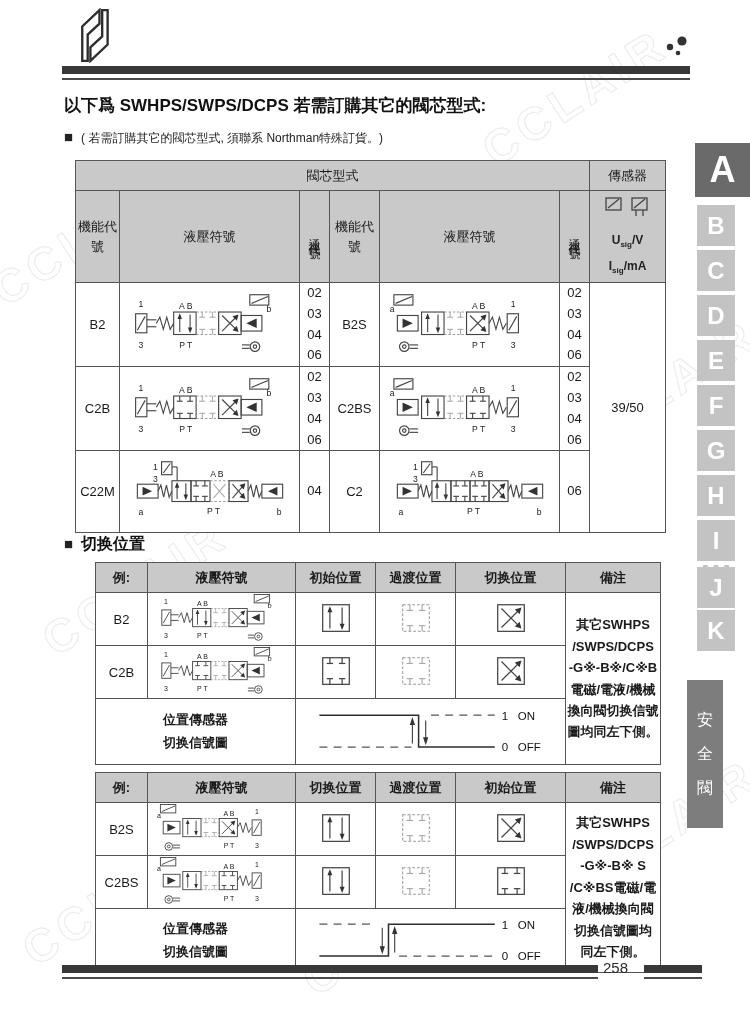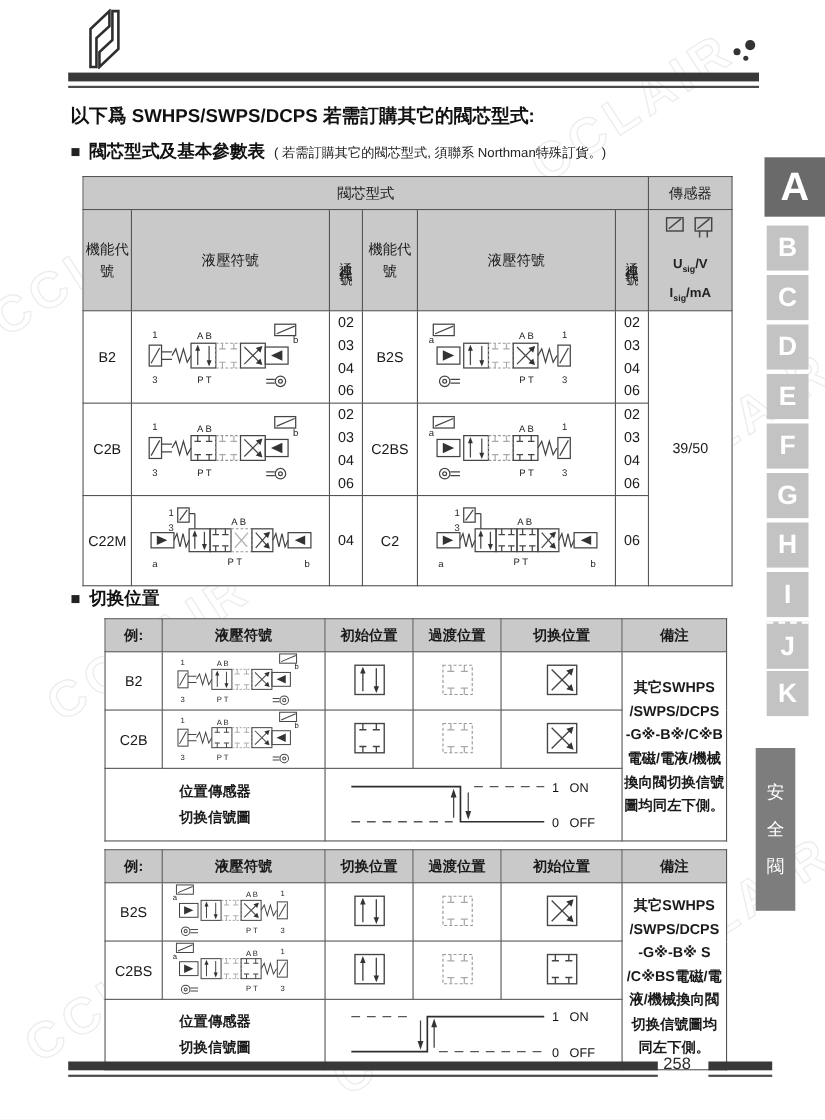--- a/index.html
+++ b/index.html
@@ -88,21 +88,20 @@
       </svg>
     </span>
   </div>
   <div class="bar-thick" style="top:66px;"></div>
   <div class="bar-thin" style="top:78px;"></div>
 
   <div class="intro">以下爲 SWHPS/SWPS/DCPS 若需訂購其它的閥芯型式:</div>
 
   <div class="sec-head" style="top:128px;">
     <span class="sec-bullet">■</span>
-    <span class="sec-title">閥芯型式及基本參數表</span>
     <span class="sec-note">( 若需訂購其它的閥芯型式, 須聯系 Northman特殊訂貨。)</span>
   </div>
 
   <table class="tbl t1" style="left:75px;top:160px;width:590px;">
     <colgroup>
       <col style="width:44px">
         <col style="width:180px">
         <col style="width:30px">
       <col style="width:50px">
         <col style="width:180px">

